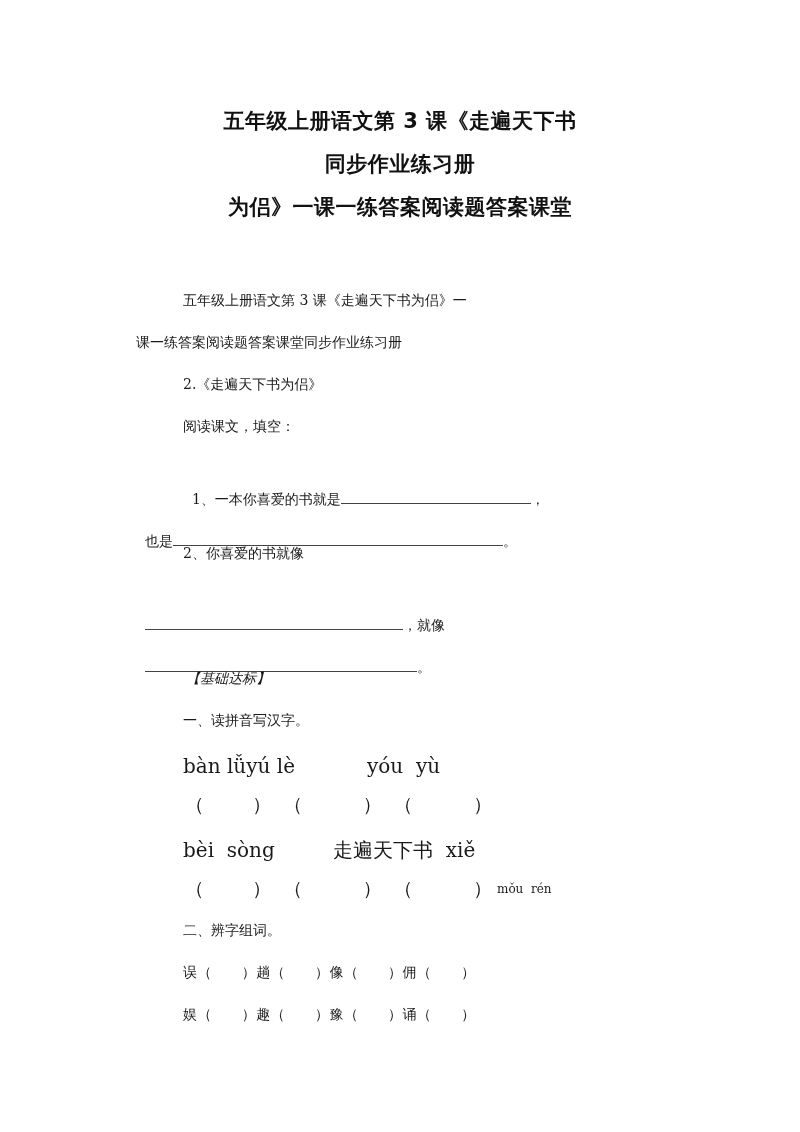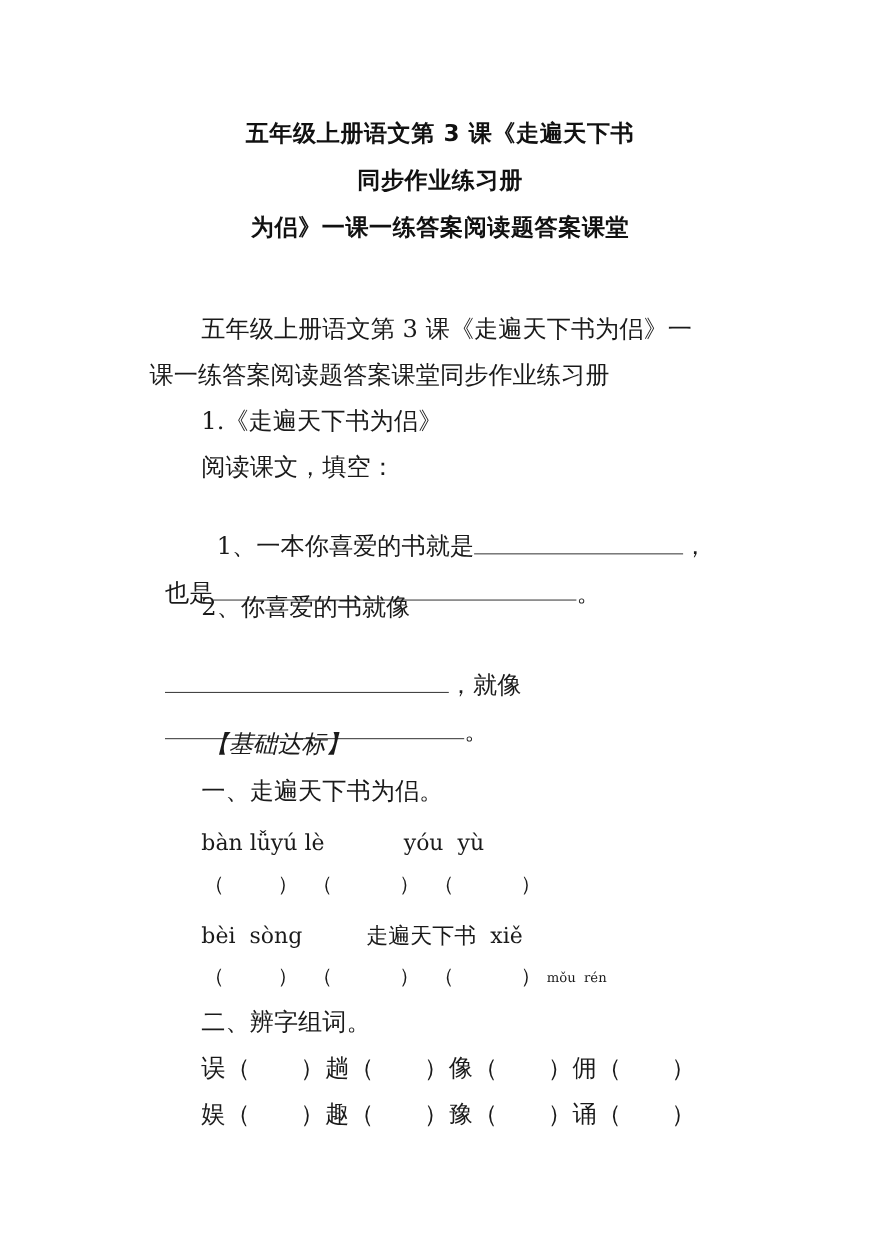--- a/index.html
+++ b/index.html
@@ -1,54 +1,54 @@
 <!DOCTYPE html>
 <html><head>
   <meta charset="utf-8">
   <style>
     html, body { margin: 0; padding: 0; background: #ffffff; }
     body { width: 800px; height: 1132px; position: relative; overflow: hidden;
            font-family: "DejaVu Serif", "Liberation Serif", serif; color: #111; }
     .title { position: absolute; left: 130px; width: 540px; top: 100px;
              font-family: "DejaVu Sans", "Liberation Sans", sans-serif; font-weight: bold;
              font-size: 21px; line-height: 43px; text-align: center; color: #111; letter-spacing: 0.5px; }
-    .line { position: absolute; font-size: 22px; line-height: 28px; white-space: pre; color: #1a1a1a; }
+    .line { position: absolute; font-size: 14px; line-height: 28px; white-space: pre; color: #1a1a1a; }
     .blank { display: inline-block; border-bottom: 1px solid #444; height: 20px; vertical-align: baseline; }
   </style>
 </head>
 <body>
 
 <div class="title">
   <div>五年级上册语文第 3 课《走遍天下书</div>
   <div>同步作业练习册</div>
   <div>为侣》一课一练答案阅读题答案课堂</div>
 </div>
 
 <div class="line" style="left:183px; top:286px;">五年级上册语文第 3 课《走遍天下书为侣》一</div>
 <div class="line" style="left:136px; top:328px;">课一练答案阅读题答案课堂同步作业练习册</div>
-<div class="line" style="left:183px; top:370px;">1.《走遍天下书为侣》</div>
+<div class="line" style="left:183px; top:370px;">2.《走遍天下书为侣》</div>
 <div class="line" style="left:183px; top:412px;">阅读课文，填空：</div>
 
 <div class="line" style="left:183px; top:455px;">
   <span>1、一本你喜爱的书就是</span><span class="blank" style="width:190px;"></span><span>，</span>
 </div>
 <div class="line" style="left:136px; top:497px;">
   <span>也是</span><span class="blank" style="width:330px;"></span><span>。</span>
 </div>
 
 <div class="line" style="left:183px; top:539px;">2、你喜爱的书就像</div>
 <div class="line" style="left:136px; top:581px;">
   <span class="blank" style="width:258px;"></span><span>，就像</span>
 </div>
 <div class="line" style="left:136px; top:623px;">
   <span class="blank" style="width:272px;"></span><span>。</span>
 </div>
 
 <div class="line" style="left:186px; top:664px;font-style:italic;">【基础达标】</div>
-<div class="line" style="left:183px; top:706px;">一、走遍天下书为侣。</div>
+<div class="line" style="left:183px; top:706px;">一、读拼音写汉字。</div>
 
 <div class="line" style="left:183px; top:752px; font-size:20px;">bàn lǚyú lè</div>
 <div class="line" style="left:367px; top:752px; font-size:20px;">yóu  yù</div>
 <div class="line" style="left:185px; top:790px; font-size:19px;">（        ）  （          ）  （          ）</div>
 
 <div class="line" style="left:183px; top:836px; font-size:20px;">bèi  sòng</div>
 <div class="line" style="left:333px; top:836px; font-size:20px;">走遍天下书  xiě</div>
 <div class="line" style="left:497px; top:836px; font-size:12px;margin-top:39px;">mǒu  rén</div>
 <div class="line" style="left:185px; top:874px; font-size:19px;">（        ）  （          ）  （          ）</div>
 

